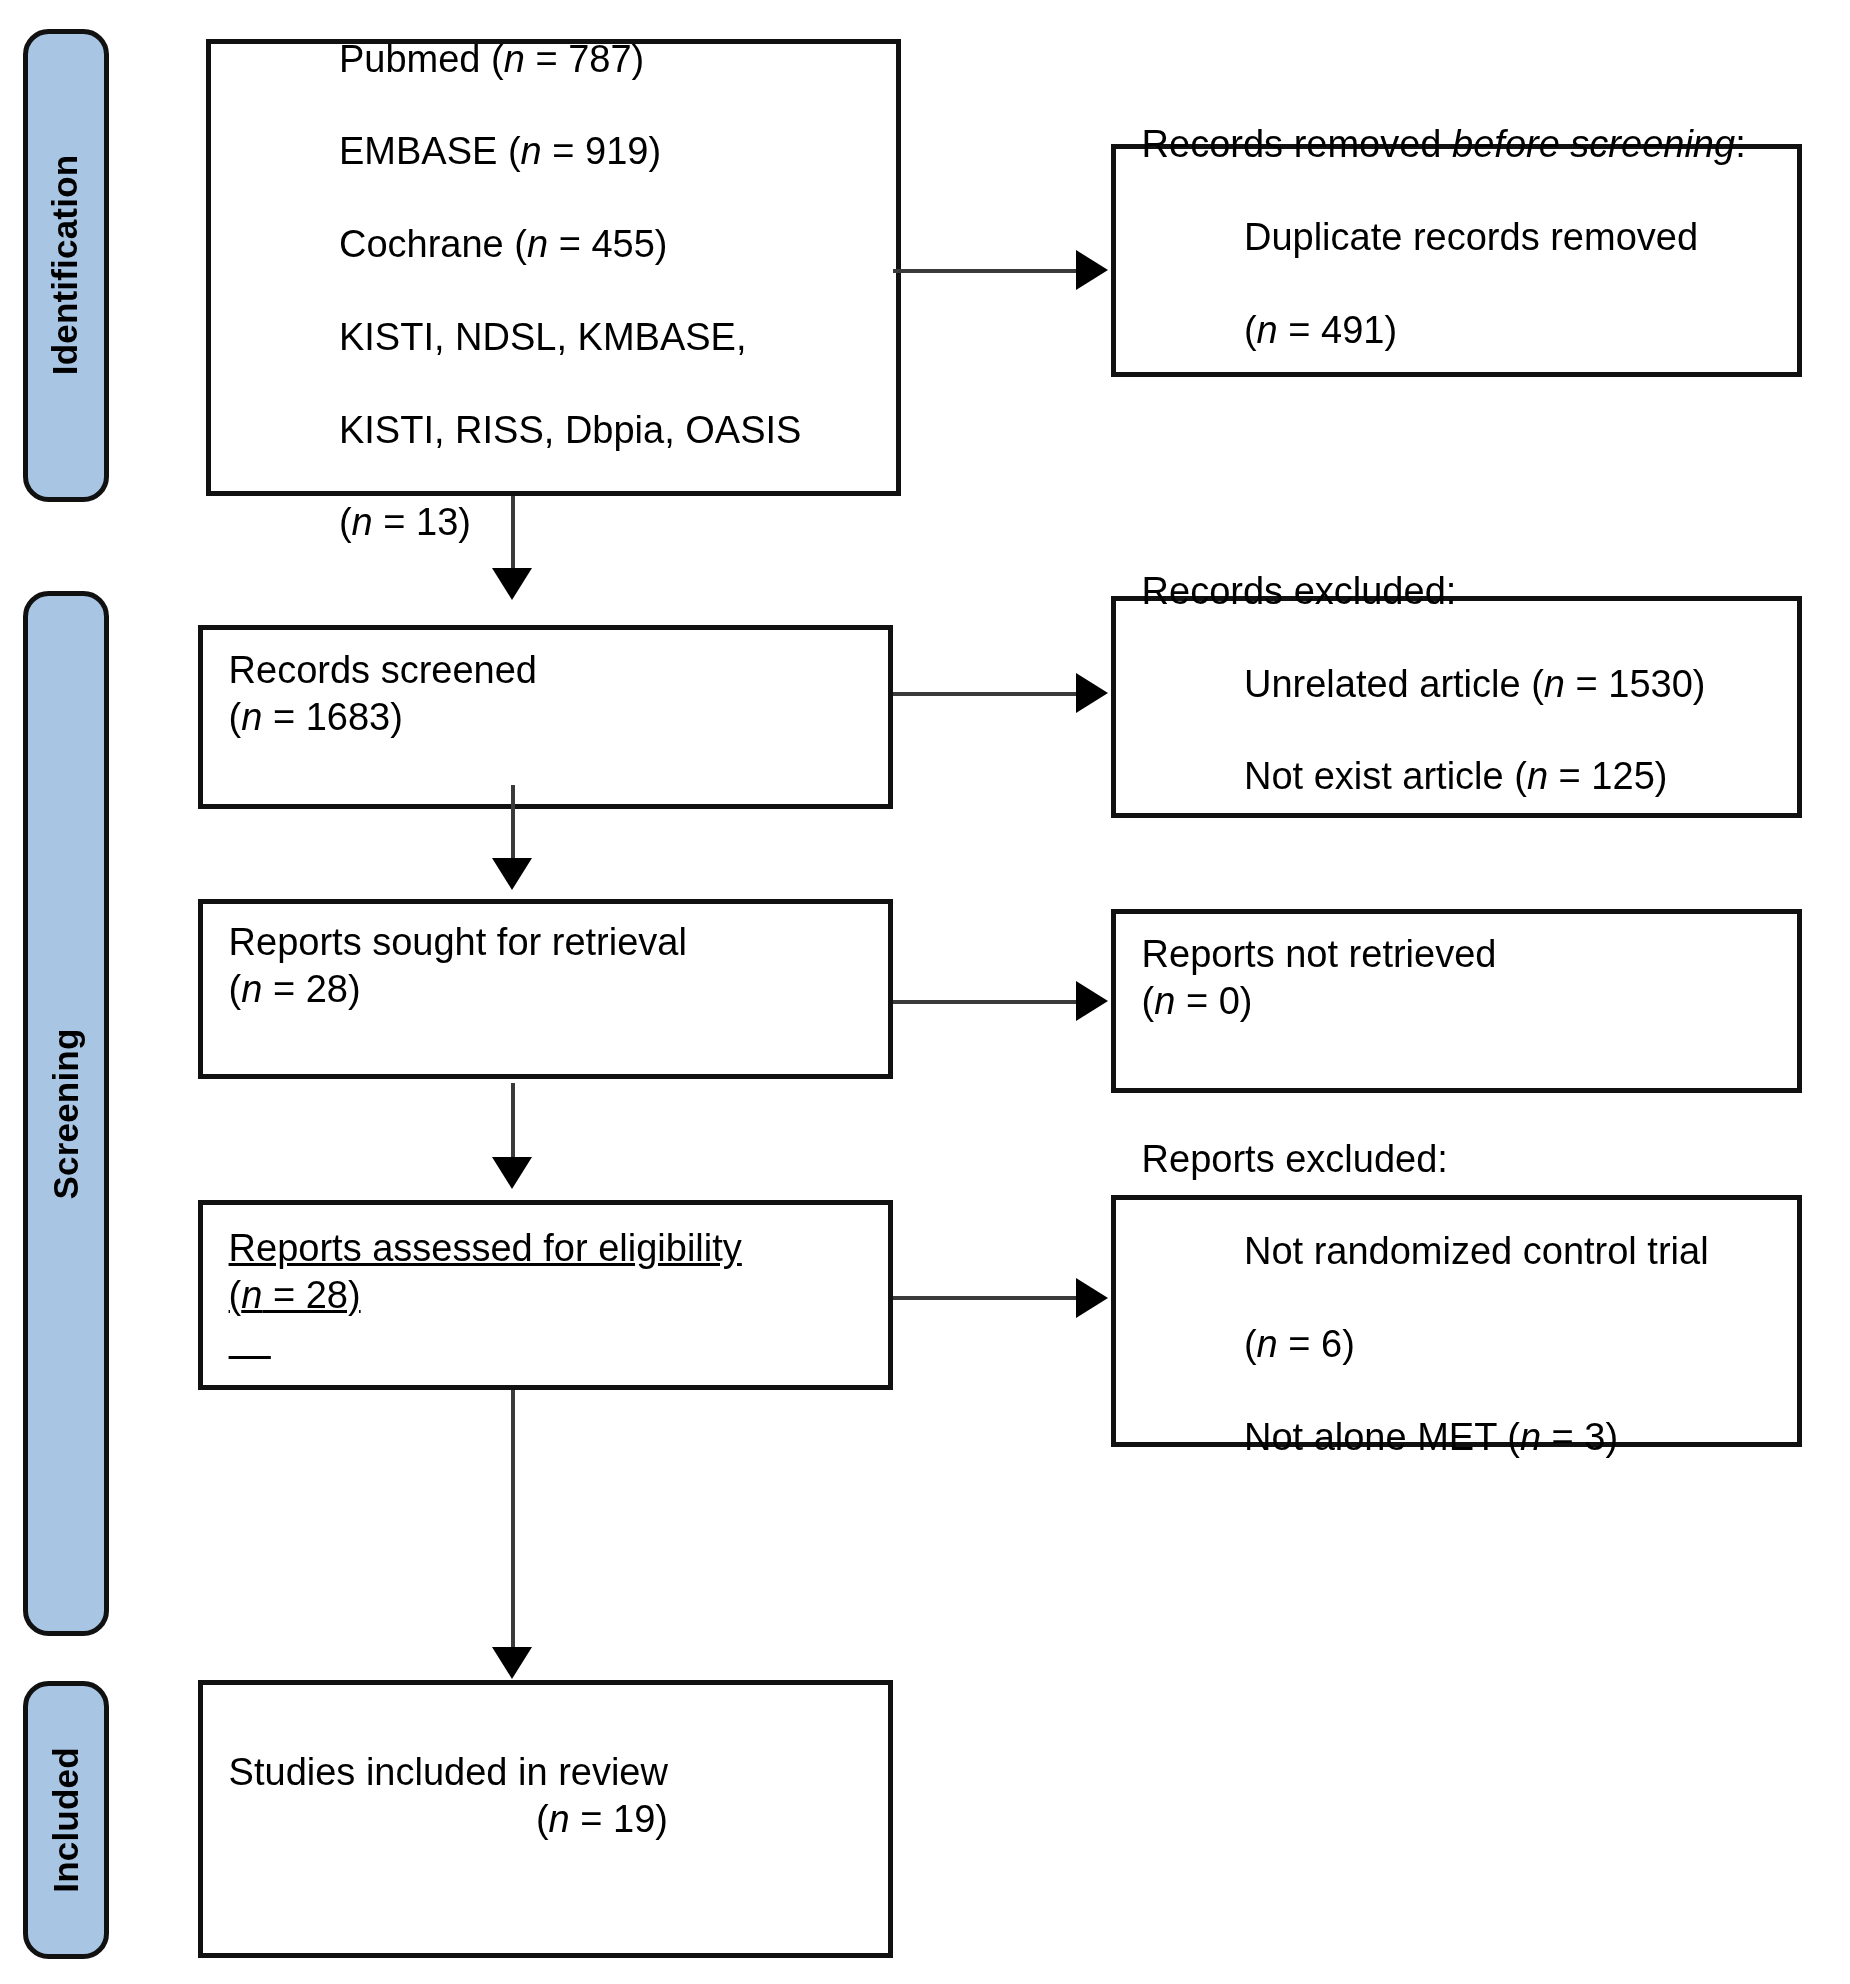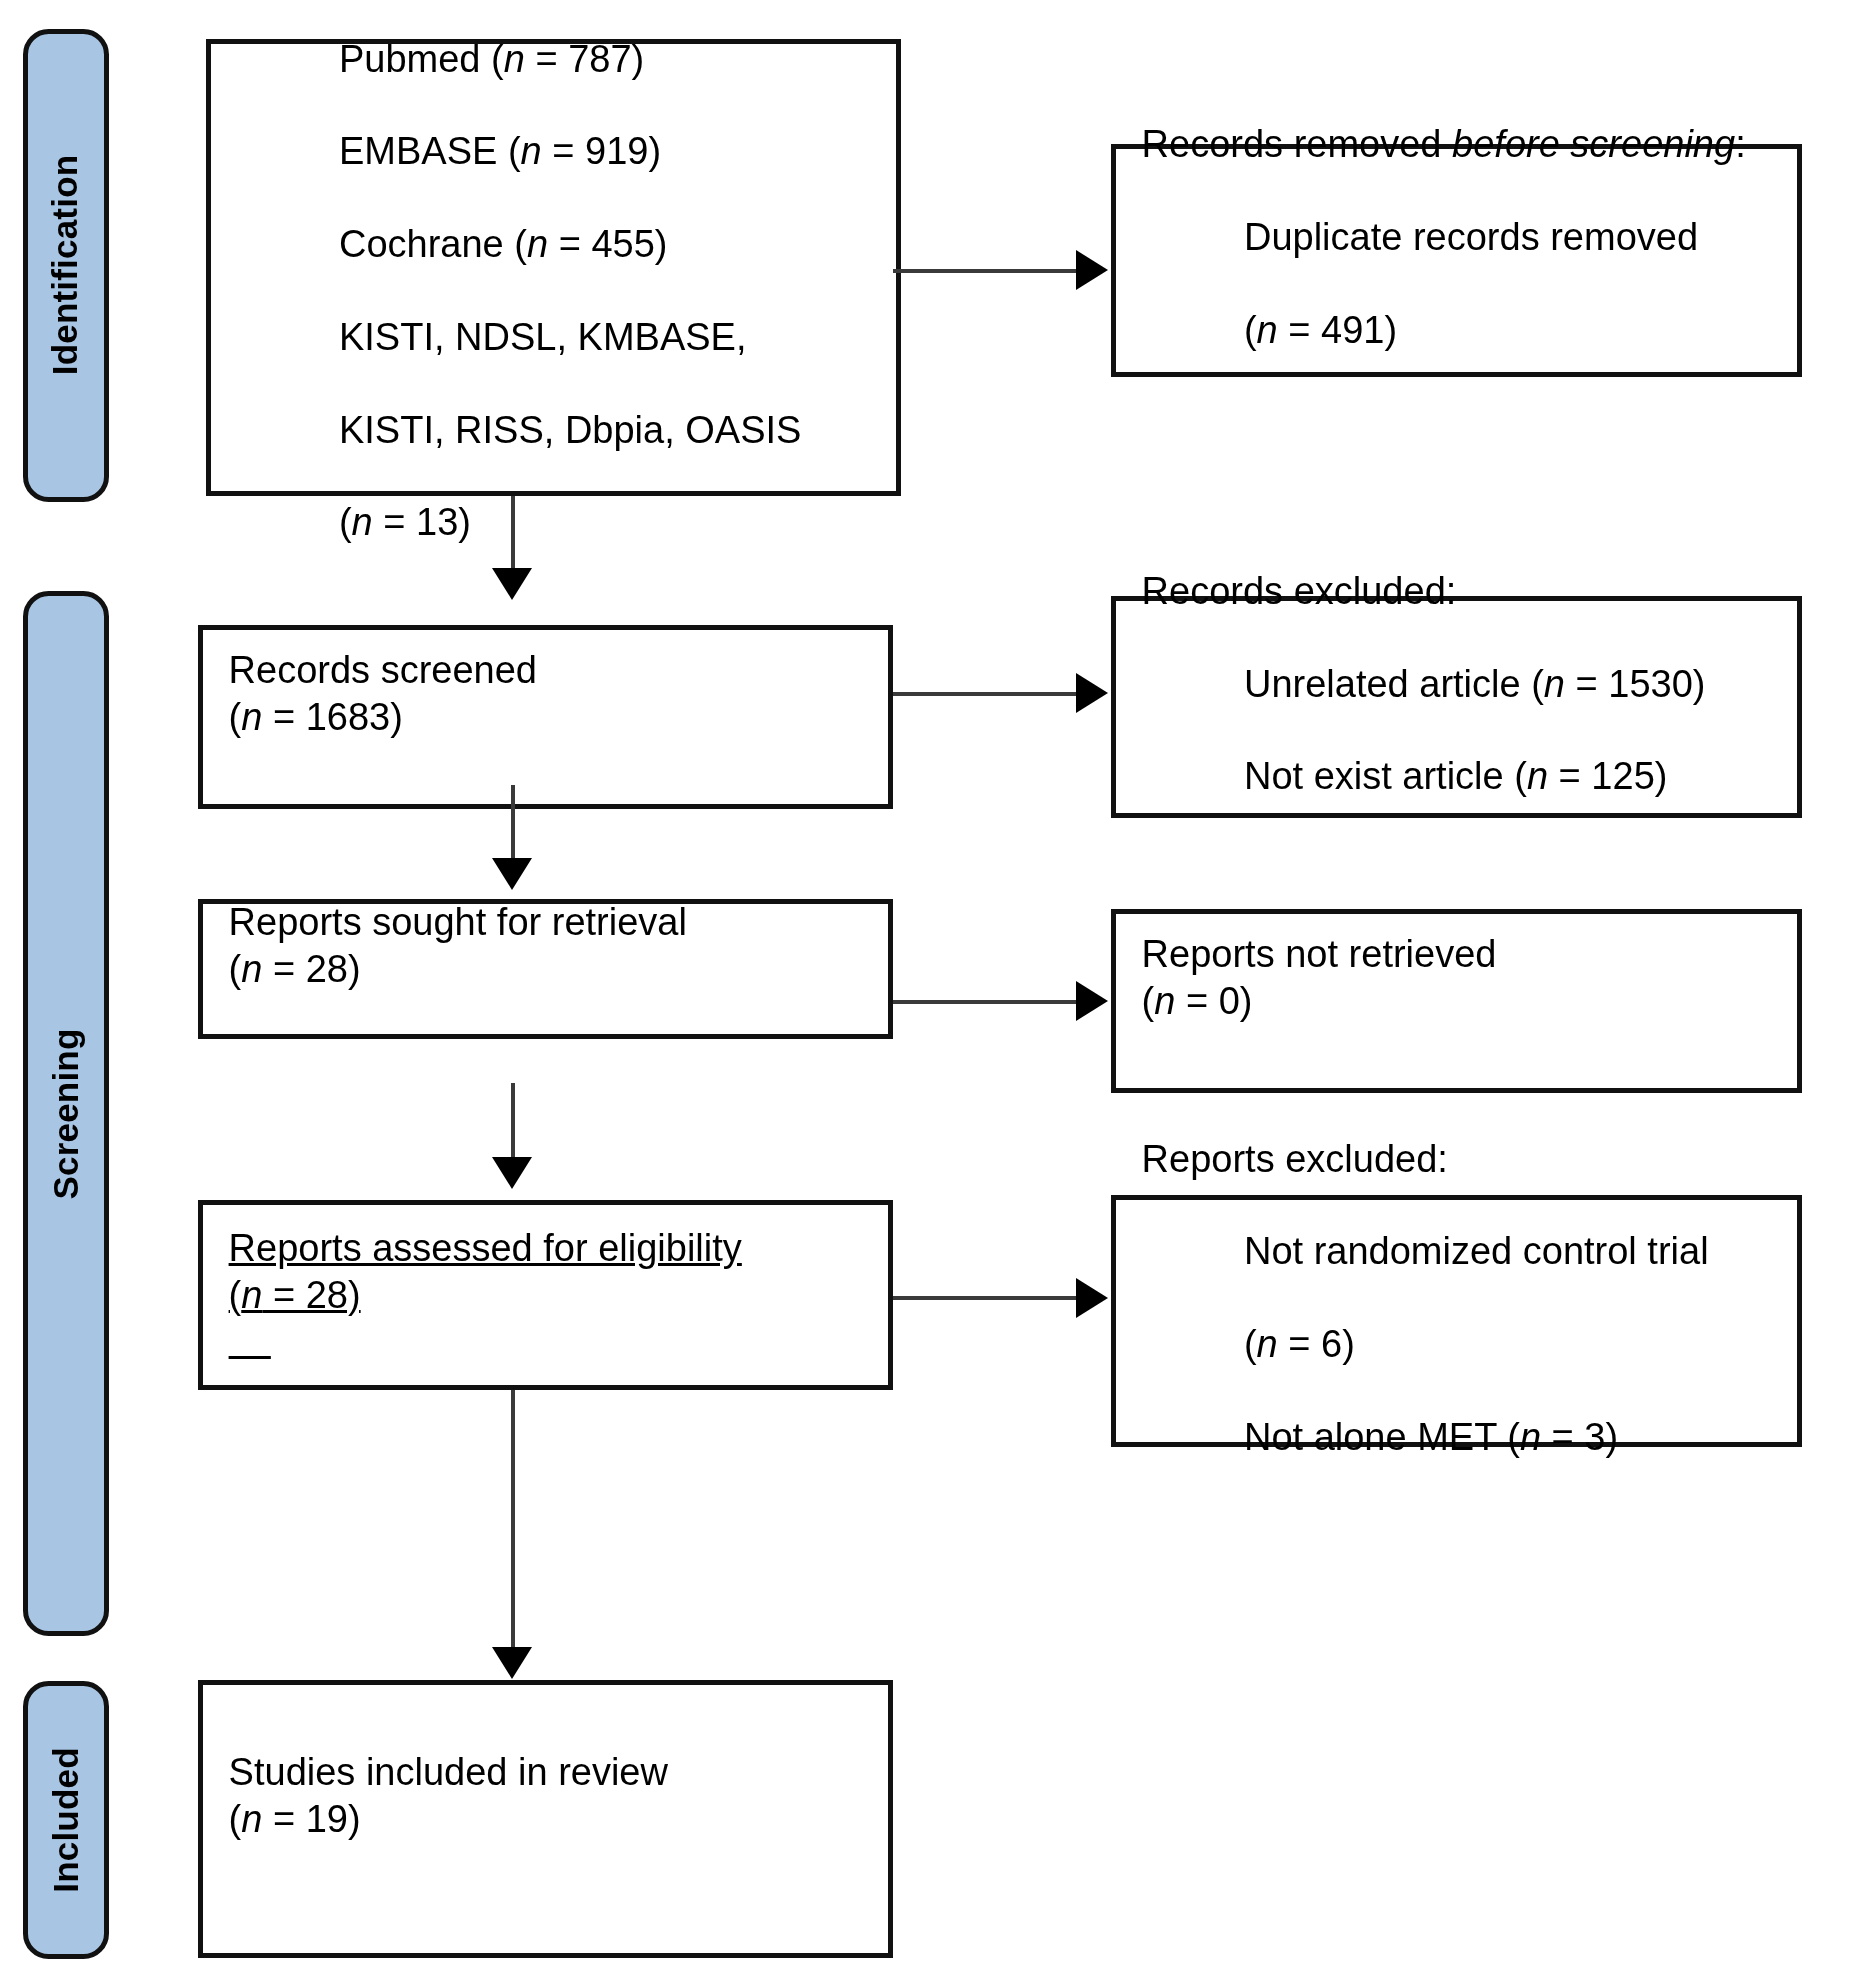--- a/index.html
+++ b/index.html
@@ -125,21 +125,21 @@
     </div>
   </div>
 
   <div class="box" style="left:1111px; top:596px; width:691px; height:222px;">
     <div class="box-text"><span>Records excluded:</span><br>
       <span class="indent"></span><span>Unrelated article (<i>n</i> = 1530)</span><br>
       <span class="indent"></span><span>Not exist article (<i>n</i> = 125)</span>
     </div>
   </div>
 
-  <div class="box" style="left:198px; top:899px; width:695px; height:140px;">
+  <div class="box" style="left:198px; top:899px; width:695px; height:180px;">
     <div class="box-text"><span>Reports sought for retrieval</span><br><span>(<i>n</i> = 28)</span>
     </div>
   </div>
 
   <div class="box" style="left:1111px; top:909px; width:691px; height:184px;">
     <div class="box-text"><span>Reports not retrieved</span><br><span>(<i>n</i> = 0)</span>
     </div>
   </div>
 
   <div class="box" style="left:198px; top:1200px; width:695px; height:190px;text-decoration:underline;">
@@ -148,21 +148,21 @@
   </div>
 
   <div class="box" style="left:1111px; top:1195px; width:691px; height:252px;">
     <div class="box-text"><span>Reports excluded:</span><br>
       <span class="indent"></span><span>Not randomized control trial</span><br>
       <span class="indent"></span><span>(<i>n</i> = 6)</span><br>
       <span class="indent"></span><span>Not alone MET (<i>n</i> = 3)</span>
     </div>
   </div>
 
-  <div class="box" style="left:198px; top:1680px; width:695px; height:278px;">
+  <div class="box" style="left:198px; top:1680px; width:695px; height:278px;text-align:right;">
     <div class="box-text"><span>Studies included in review</span><br><span>(<i>n</i> = 19)</span>
     </div>
   </div>
 
   <div class="h-line" style="left:893px; top:269px; width:186px;"></div>
   <div class="h-arrow" style="left:1076px; top:250px;"></div>
 
   <div class="v-line" style="left:511px; top:496px; width:3.8px; height:79px;"></div>
   <div class="v-arrow" style="left:492px; top:568px;"></div>
 

